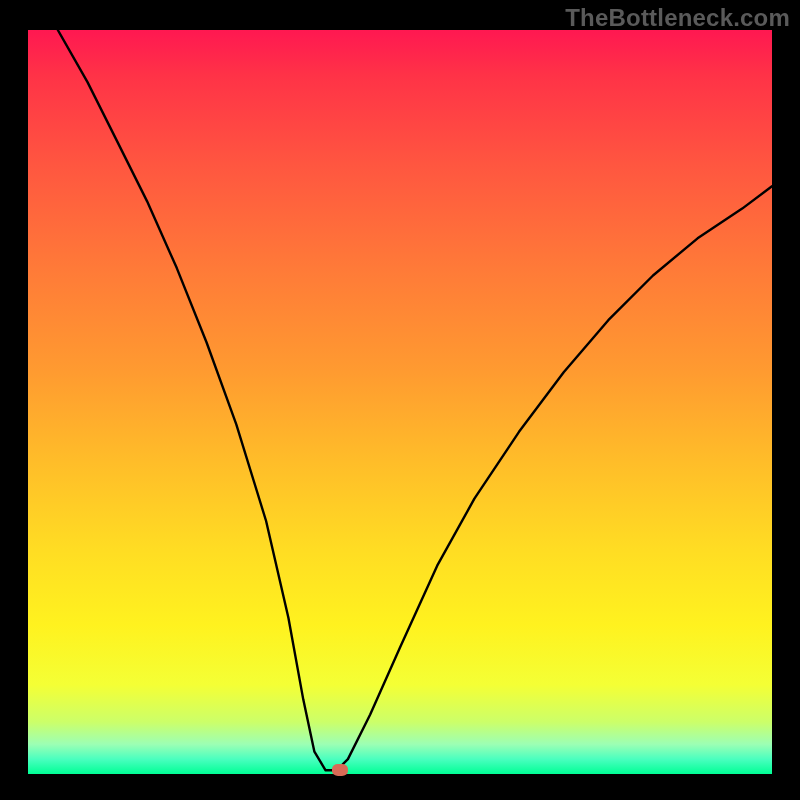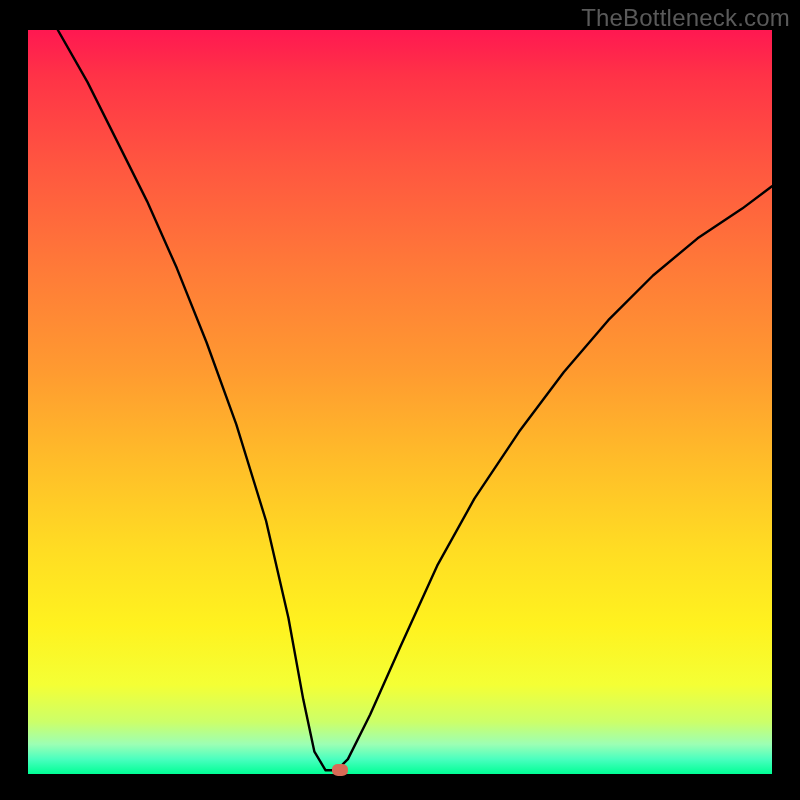--- a/index.html
+++ b/index.html
@@ -15,21 +15,21 @@
     width: 800px;
     height: 800px;
     background: #000;
   }
   .watermark {
     position: absolute;
     top: 4px;
     right: 10px;
     font-family: Arial, Helvetica, sans-serif;
     font-size: 24px;
-    font-weight: 400;
+    font-weight: 700;
     color: #5a5a5a;
     letter-spacing: 0.2px;
     margin-left: 24px;
   }
   .plot-area {
     position: absolute;
     left: 28px;
     top: 28px;
     width: 744px;
     height: 744px;

